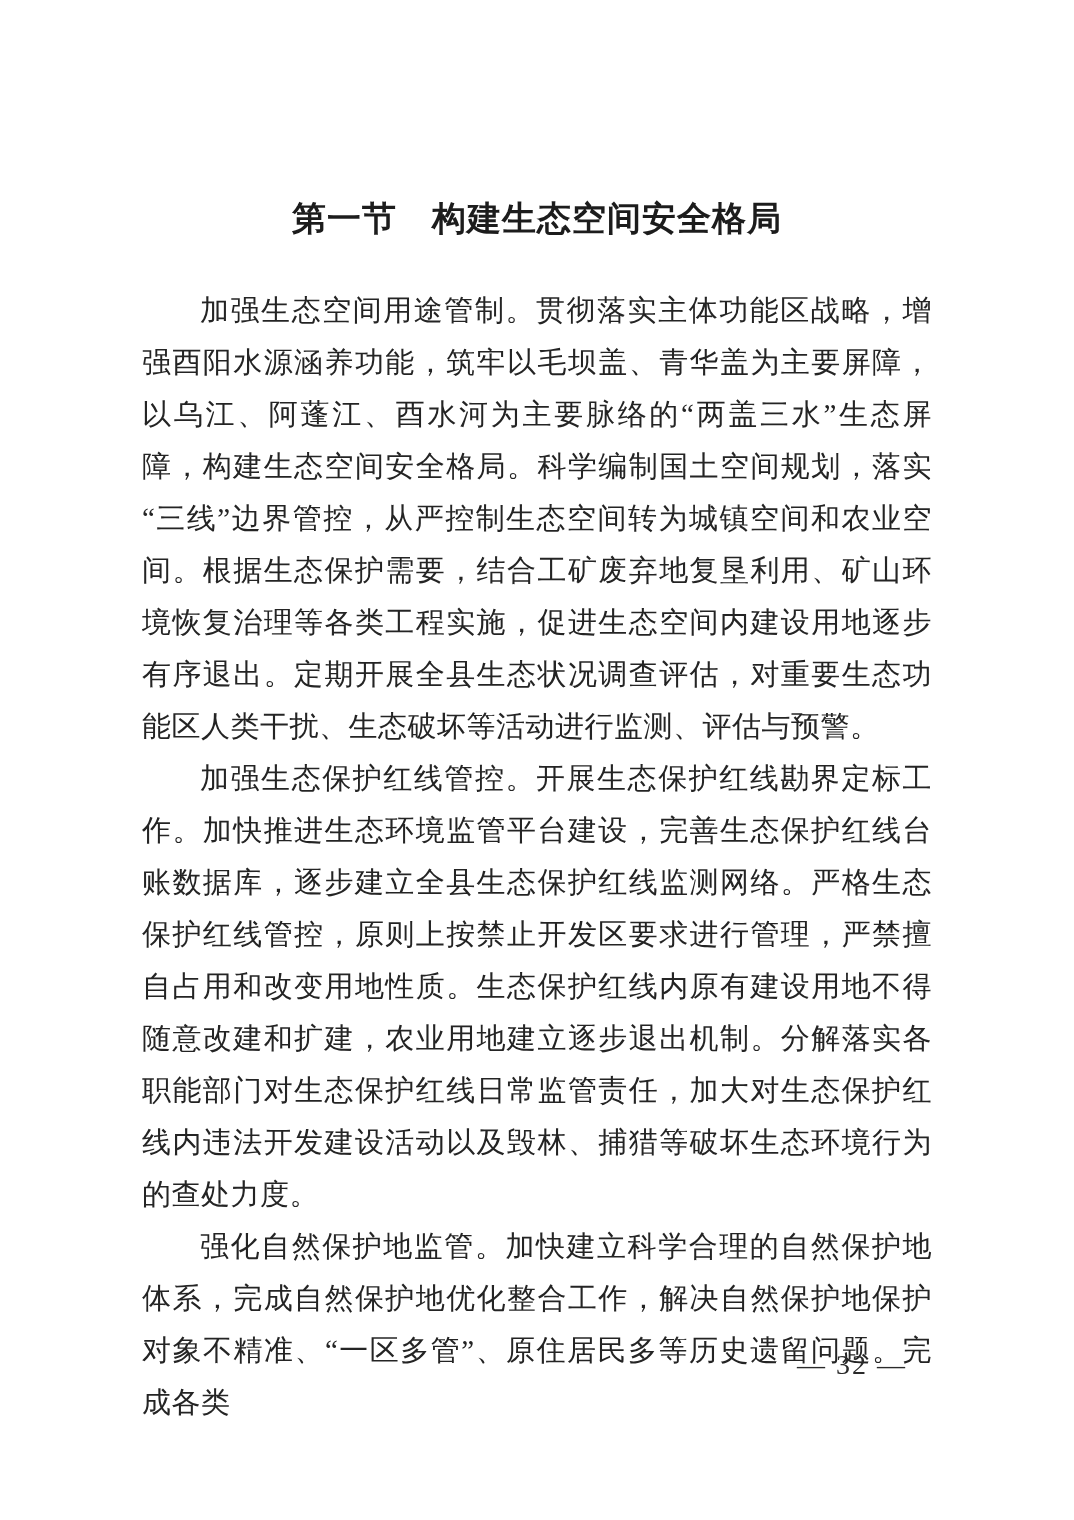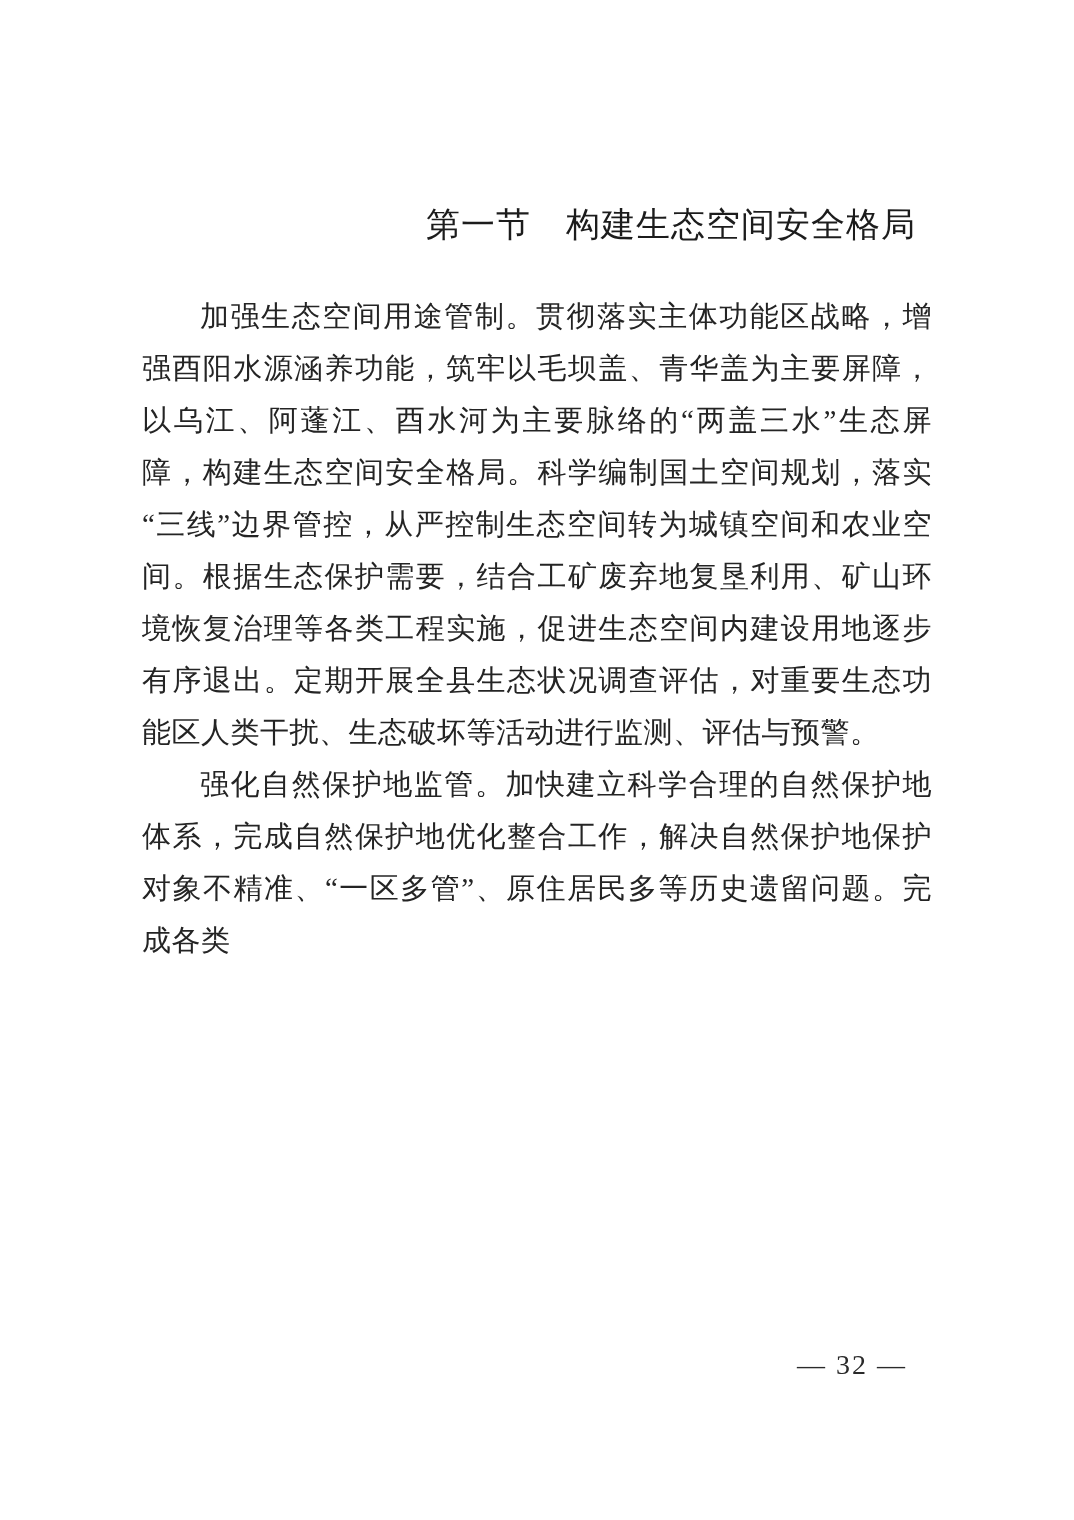--- a/index.html
+++ b/index.html
@@ -16,25 +16,25 @@
     font-family: "Liberation Serif", "DejaVu Serif", serif;
     overflow: hidden;
   }
   .content {
     position: absolute;
     left: 142px;
     top: 188px;
     width: 790px;
   }
   .section-title {
-    margin: 16px;
+    margin: 10px;
     font-size: 34px;
     line-height: 42px;
-    font-weight: normal;
-    text-align: right;
+    font-weight: bold;
+    text-align: center;
     letter-spacing: 1px;
     color: #1c1c1c;
   }
   .body-text {
     margin-top: 44px;
   }
   .body-text p {
     margin: 0;
     font-size: 29px;
     line-height: 52px;
@@ -55,17 +55,18 @@
   }
 </style>
 </head>
 <body>
 
 <div class="page">
   <div class="content">
     <h1 class="section-title">第一节　构建生态空间安全格局</h1>
     <div class="body-text">
       <p>加强生态空间用途管制。贯彻落实主体功能区战略，增强酉阳水源涵养功能，筑牢以毛坝盖、青华盖为主要屏障，以乌江、阿蓬江、酉水河为主要脉络的“两盖三水”生态屏障，构建生态空间安全格局。科学编制国土空间规划，落实“三线”边界管控，从严控制生态空间转为城镇空间和农业空间。根据生态保护需要，结合工矿废弃地复垦利用、矿山环境恢复治理等各类工程实施，促进生态空间内建设用地逐步有序退出。定期开展全县生态状况调查评估，对重要生态功能区人类干扰、生态破坏等活动进行监测、评估与预警。</p>
+      <p>加强生态保护红线管控。开展生态保护红线勘界定标工作。加快推进生态环境监管平台建设，完善生态保护红线台账数据库，逐步建立全县生态保护红线监测网络。严格生态保护红线管控，原则上按禁止开发区要求进行管理，严禁擅自占用和改变用地性质。生态保护红线内原有建设用地不得随意改建和扩建，农业用地建立逐步退出机制。分解落实各职能部门对生态保护红线日常监管责任，加大对生态保护红线内违法开发建设活动以及毁林、捕猎等破坏生态环境行为的查处力度。</p>
       <p>强化自然保护地监管。加快建立科学合理的自然保护地体系，完成自然保护地优化整合工作，解决自然保护地保护对象不精准、“一区多管”、原住居民多等历史遗留问题。完成各类</p>
     </div>
   </div>
   <div class="page-number">— 32 —</div>
 </div>
 
 </body></html>

